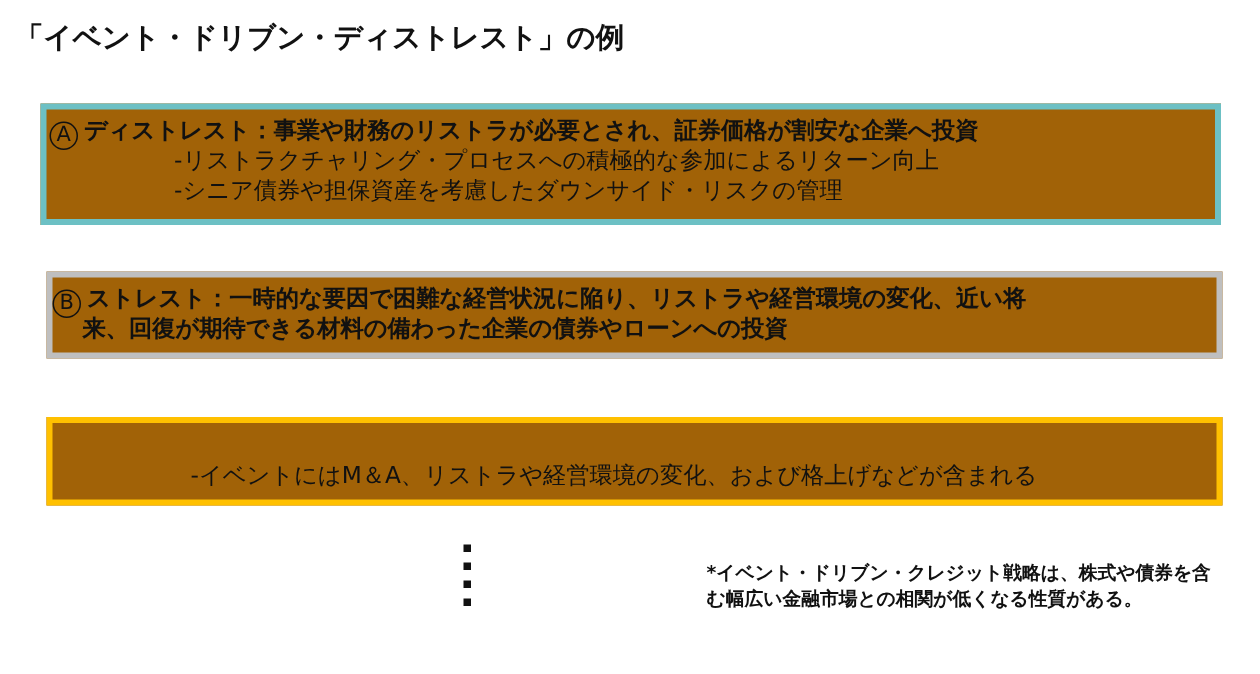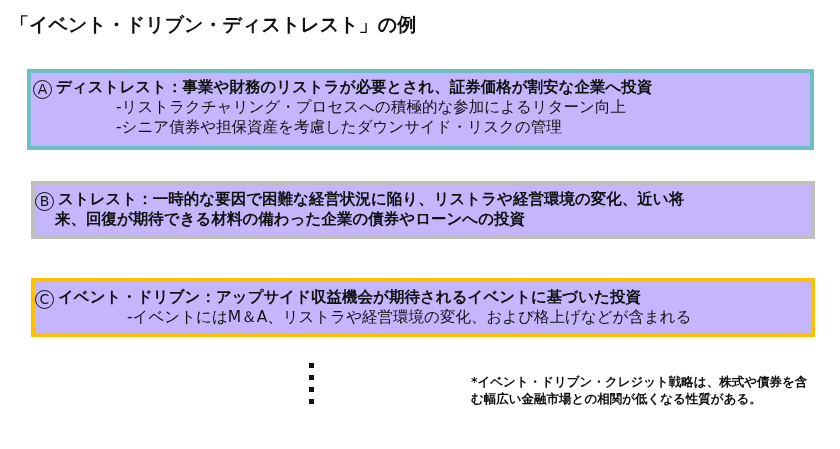--- a/index.html
+++ b/index.html
@@ -19,21 +19,21 @@
       position: absolute;
       left: 10px;
       top: 12px;
       font-size: 19px;
       font-weight: bold;
       letter-spacing: 0px;
       white-space: nowrap;
     }
     .box {
       position: absolute;
-      background: #c4b5fd;
+      background: #a16207;
       box-sizing: border-box;
     }
     .box-a {
       left: 27px;
       top: 69px;
       width: 787px;
       height: 81px;
       border: 4px solid #6CC0C4;
     }
     .box-b {
@@ -108,23 +108,20 @@
 </div>
 
 <div class="box box-b">
   <div class="line bold" style="left:0px; top:5px;">
     <span class="circ">B</span><span>ストレスト：一時的な要因で困難な経営状況に陥り、リストラや経営環境の変化、近い将</span>
   </div>
   <div class="line bold" style="left:20px; top:25px;">来、回復が期待できる材料の備わった企業の債券やローンへの投資</div>
 </div>
 
 <div class="box box-c">
-  <div class="line" style="left:0px; top:6px;">
-    <span class="circ">C</span><span style="font-weight:bold;">イベント・ドリブン：アップサイド収益機会が期待されるイベントに基づいた投資</span>
-  </div>
   <div class="line" style="left:92px; top:26px;">-イベントにはM＆A、リストラや経営環境の変化、および格上げなどが含まれる</div>
 </div>
 
 <div class="dots">
   <div class="dot"></div>
   <div class="dot"></div>
   <div class="dot"></div>
   <div class="dot"></div>
 </div>
 

